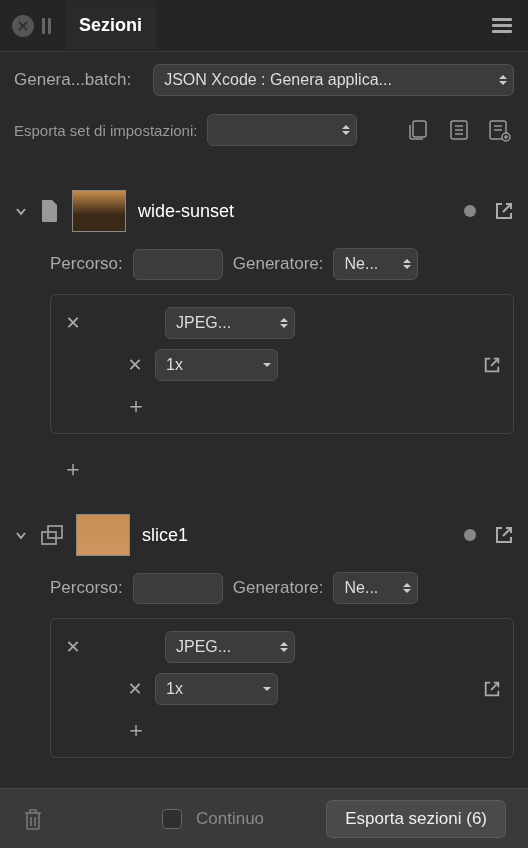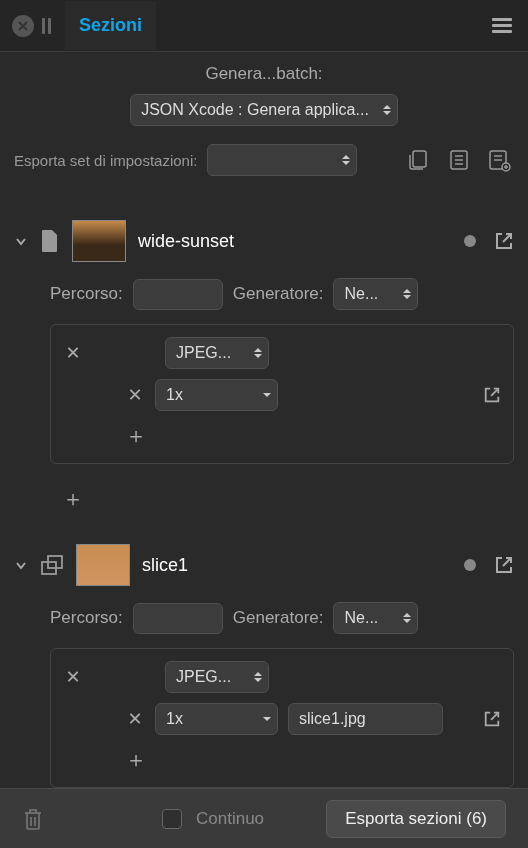--- a/index.html
+++ b/index.html
@@ -36,21 +36,21 @@
       display: flex;
       gap: 3px;
       margin-right: 14px;
     }
     .pause-icon span {
       width: 3px; height: 16px;
       background: #666;
       border-radius: 1px;
     }
     .tab {
-      color: #0ea5e9;
+      color: #ffffff;
       font-weight: 600;
       font-size: 18px;
       padding: 14px 14px;
       position: relative;
       background: #2a2a2a;
     }
     .hamburger {
       margin-left: auto;
       display: flex;
       flex-direction: column;
@@ -60,22 +60,21 @@
     }
     .hamburger span {
       width: 20px; height: 3px;
       background: #aaa;
       border-radius: 1px;
     }
     .option-bar {
       padding: 12px 14px;
       display: flex;
       align-items: center;
-      gap: 10px;
-      flex-direction: column;
+      gap: 22px;
     }
     .label {
       color: #aaa;
       font-size: 17px;
       white-space: nowrap;
     }
     .label-sm {
       color: #999;
       font-size: 15px;
       white-space: nowrap;
@@ -240,21 +239,21 @@
     .export-btn {
       margin-left: auto;
       background: #4a4a4a;
       border: 1px solid #5a5a5a;
       border-radius: 6px;
       padding: 8px 18px;
       color: #eee;
       font-size: 17px;
       cursor: pointer;
     }
-    .select.small { width: 104px; flex: none; }
+    .select.small { width: 130px; flex: none; }
     .select.tiny { width: 123px; flex: none; }
     .filename-input {
       background: #3c3c3c;
       border: 1px solid #505050;
       border-radius: 6px;
       padding: 6px 10px;
       color: #ddd;
       font-size: 16px;
       width: 155px;
     }
@@ -461,21 +460,20 @@
       <div class="export-row">
         <div style="width:20px"></div>
         <div style="width:22px"></div>
         <div class="remove-x">✕</div>
         <div class="select tiny">
           <span>1x</span>
           <div class="select-handle" style="right:6px">
               <div class="caret-down"></div>
             </div>
         </div>
-        <input class="filename-input" value="slice1.jpg" style="">
         <div style="margin-left:auto">
           <svg width="18" height="18" viewBox="0 0 20 20" fill="none" stroke="#aaa" stroke-width="2">
               <path d="M8 3 H3 v14 h14 v-5"></path>
               <path d="M12 3 h5 v5"></path>
               <path d="M17 3 L9 11"></path>
             </svg>
         </div>
       </div>
       <div class="export-row">
         <div style="width:20px"></div>

